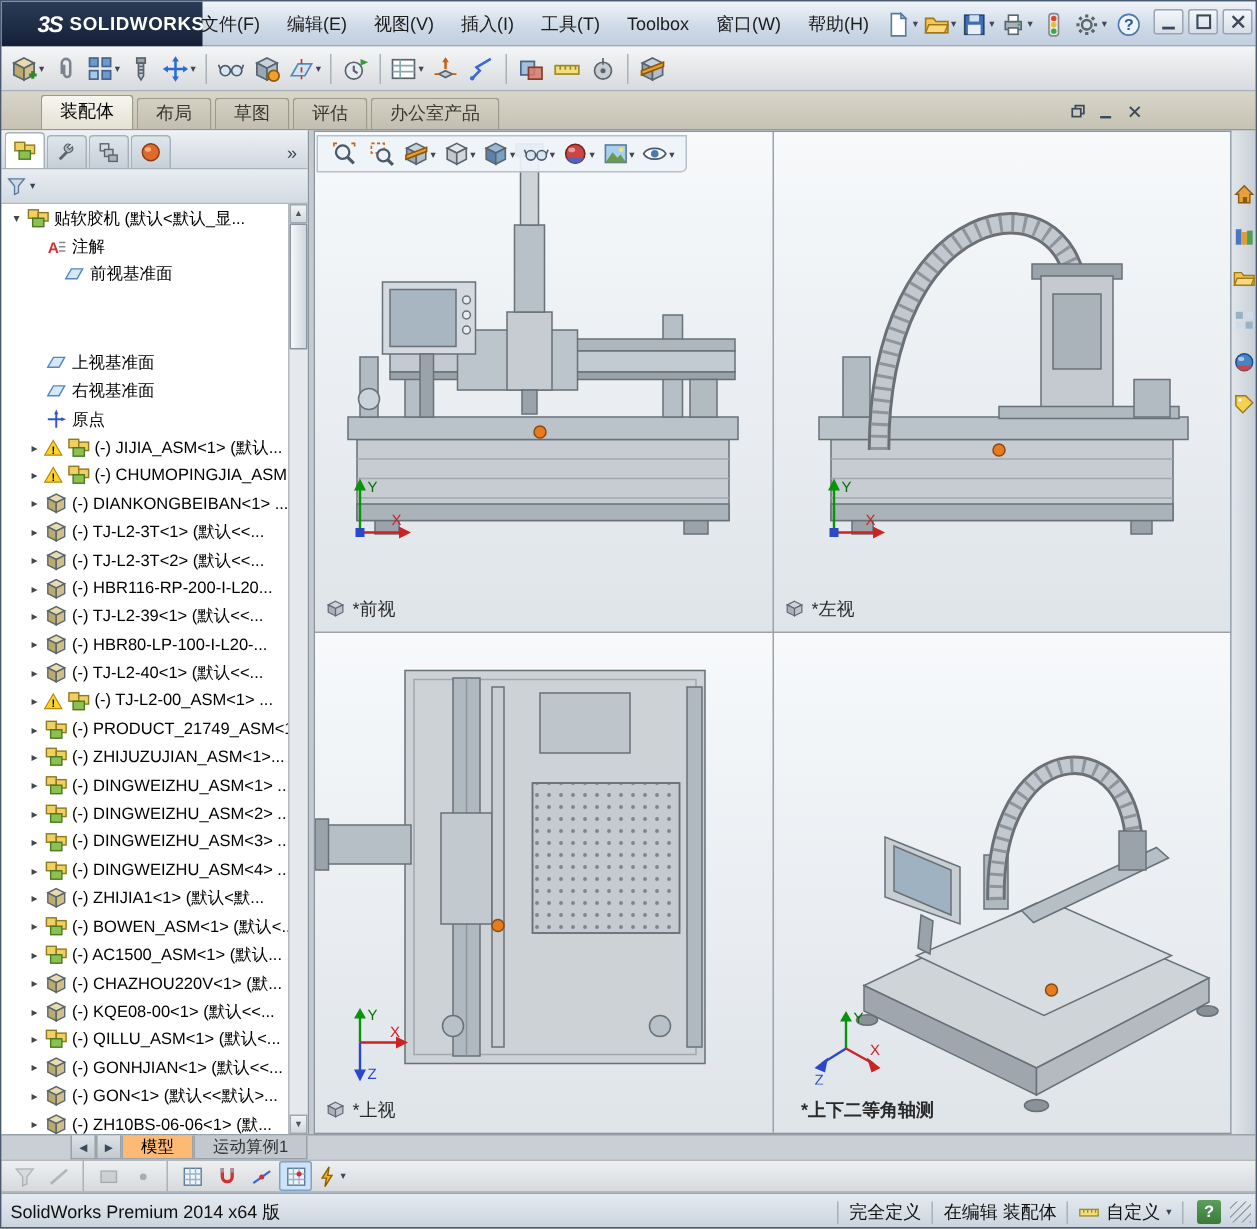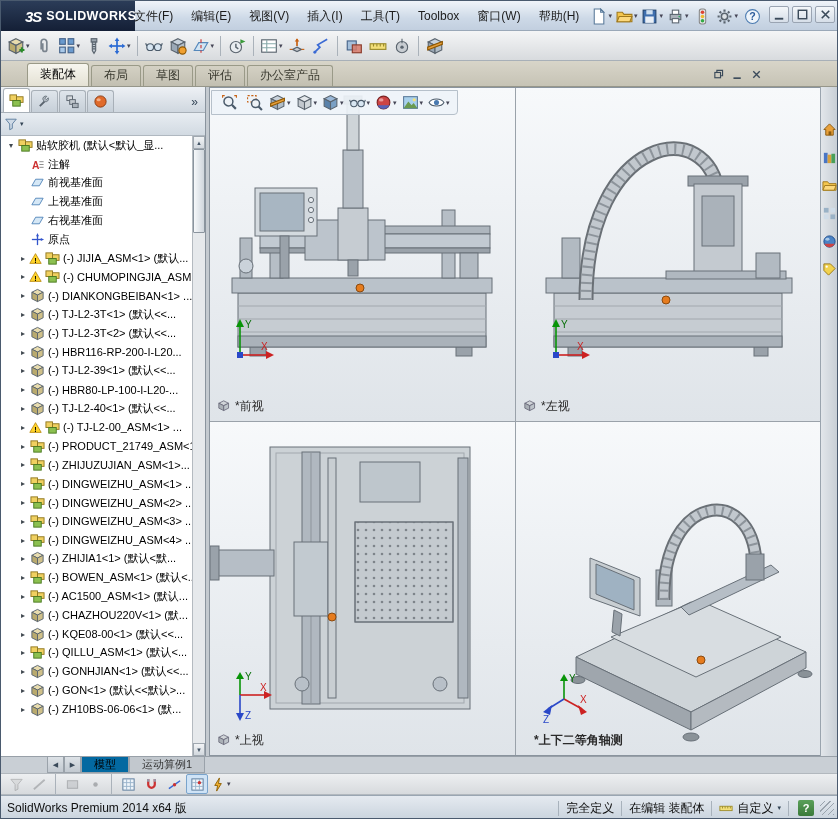--- a/index.html
+++ b/index.html
@@ -101,21 +101,21 @@
     display:flex; flex-direction:column; align-items:center; padding-top:34px; gap:12px; }
   .taskbtn { width:16px; height:16px; display:flex; align-items:center; justify-content:center; }
 
   
   .doctabs { position:absolute; left:0; top:755px; right:0; height:17px; background:#c9cfd5;
     border-top:1px solid #98a0a8; display:flex; align-items:stretch; padding-left:46px; font-size:11px; }
   .navbtn { width:17px; display:flex; align-items:center; justify-content:center; font-size:7px;
     color:#3a4a5a; background:linear-gradient(#dde2e7,#c2c9d0); border:1px solid #9aa2aa; border-top:none; }
   .doctab { padding:0 12px; display:flex; align-items:center; color:#333; background:#c2c8ce;
     border:1px solid #9aa2aa; border-top:none; }
-  .doctab.active { background:#0369a1; color:#000;text-align:center; }
+  .doctab.active { background:#fdba74; color:#000;text-align:center; }
 
   .btoolbar { position:absolute; left:0; top:772px; right:0; height:22px;
     background:linear-gradient(#edeff1,#d7dadd); border-top:1px solid #b2b8be;
     border-bottom:1px solid #b2b8be; display:flex; align-items:center; padding-left:4px; gap:1px; }
   .btoolbar .tbtn { min-width:22px; height:20px; }
 
   .statusbar { position:absolute; left:0; top:794px; right:0; height:25px;
     background:linear-gradient(#e5eaf0,#c9d3dd); border-top:1px solid #9aa6b2;
     display:flex; align-items:center; font-size:12px; color:#101010; padding:0 3px 0 6px; }
   .status-left { flex:1; }
@@ -492,30 +492,30 @@
           <span class="ticon">
             <svg width="15" height="15" viewBox="0 0 16 16">
               <text x="2" y="12.5" font-size="11" font-weight="bold" fill="#cc3333">A</text>
               <line x1="10" y1="5" x2="14.5" y2="5" stroke="#888"></line>
               <line x1="10" y1="8" x2="14.5" y2="8" stroke="#888"></line>
               <line x1="10" y1="11" x2="14.5" y2="11" stroke="#888"></line>
             </svg>
           </span>
           <span class="tlabel">注解</span>
         </div>
-        <div class="tree-row" style="padding-left: 16px;">
+        <div class="tree-row" style="padding-left: 28px;">
           <span class="expander"></span>
           <span class="ticon">
             <svg width="15" height="15" viewBox="0 0 16 16">
               <polygon points="2,11.5 6,4.5 14,4.5 10,11.5" fill="#cfe4f4" fill-opacity=".85" stroke="#5588bb"></polygon>
             </svg>
           </span>
           <span class="tlabel">前视基准面</span>
         </div>
-        <div class="tree-row" style="padding-left: 16px;">
+        <div class="tree-row" style="padding-left: 16px; margin-top: 40px;">
           <span class="expander"></span>
           <span class="ticon">
             <svg width="15" height="15" viewBox="0 0 16 16">
               <polygon points="2,11.5 6,4.5 14,4.5 10,11.5" fill="#cfe4f4" fill-opacity=".85" stroke="#5588bb"></polygon>
             </svg>
           </span>
           <span class="tlabel">上视基准面</span>
         </div>
         <div class="tree-row" style="padding-left: 16px;">
           <span class="expander"></span>

